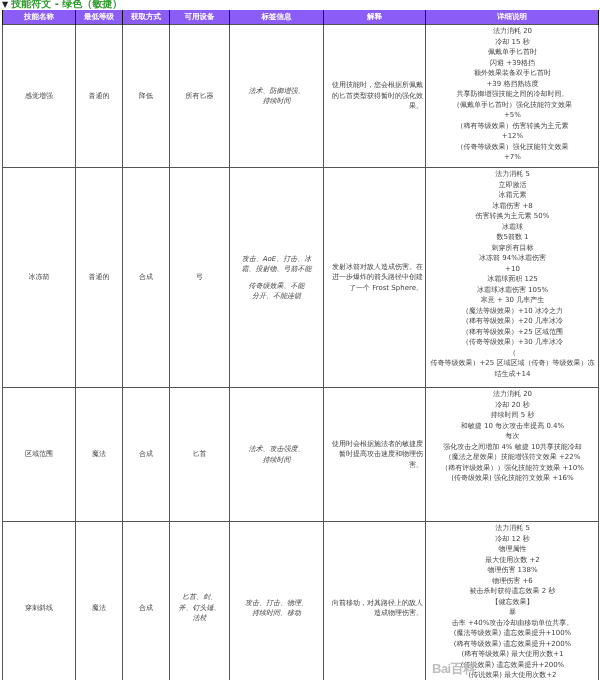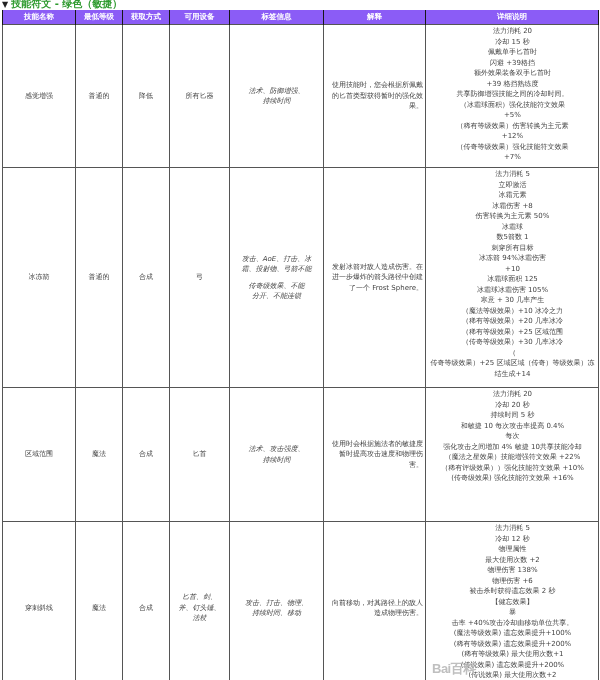--- a/index.html
+++ b/index.html
@@ -84,21 +84,21 @@
       </td>
       <td class="explain">使用技能时，您会根据所佩戴的匕首类型获得暂时的强化效果。</td>
       <td class="detail">
         <span class="detail-line">法力消耗 20</span>
         <span class="detail-line">冷却 15 秒</span>
         <span class="detail-line">佩戴单手匕首时</span>
         <span class="detail-line">闪避 +39格挡</span>
         <span class="detail-line">额外效果装备双手匕首时</span>
         <span class="detail-line">+39 格挡熟练度</span>
         <span class="detail-line">共享防御增强技能之间的冷却时间。</span>
-        <span class="detail-line">（冰霜球面积）强化技能符文效果</span>
+        <span class="detail-line">（佩戴单手匕首时）强化技能符文效果</span>
         <span class="detail-line">+5%</span>
         <span class="detail-line">（稀有等级效果）伤害转换为主元素</span>
         <span class="detail-line">+12%</span>
         <span class="detail-line">（传奇等级效果）强化技能符文效果</span>
         <span class="detail-line">+7%</span>
       </td>
     </tr>
 
     <tr class="row-2">
       <td>冰冻箭</td>

